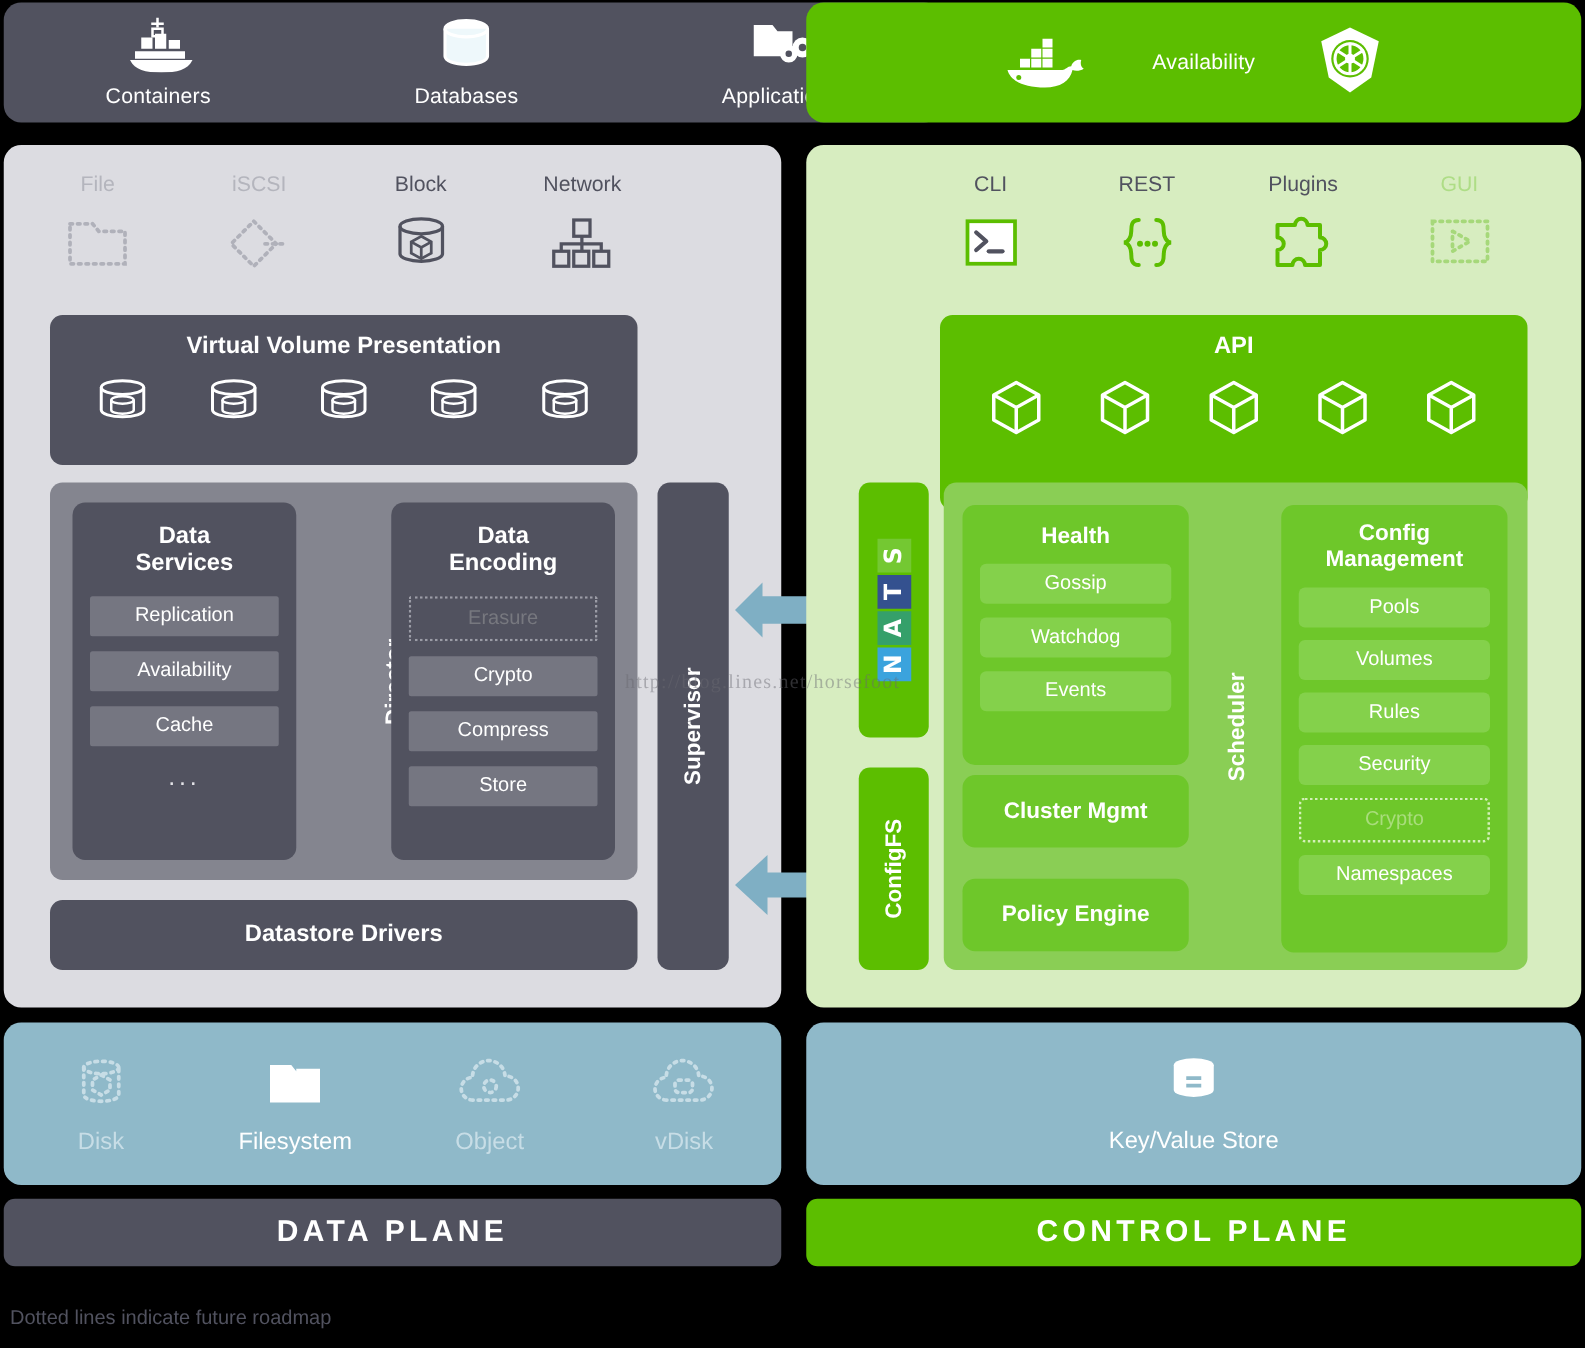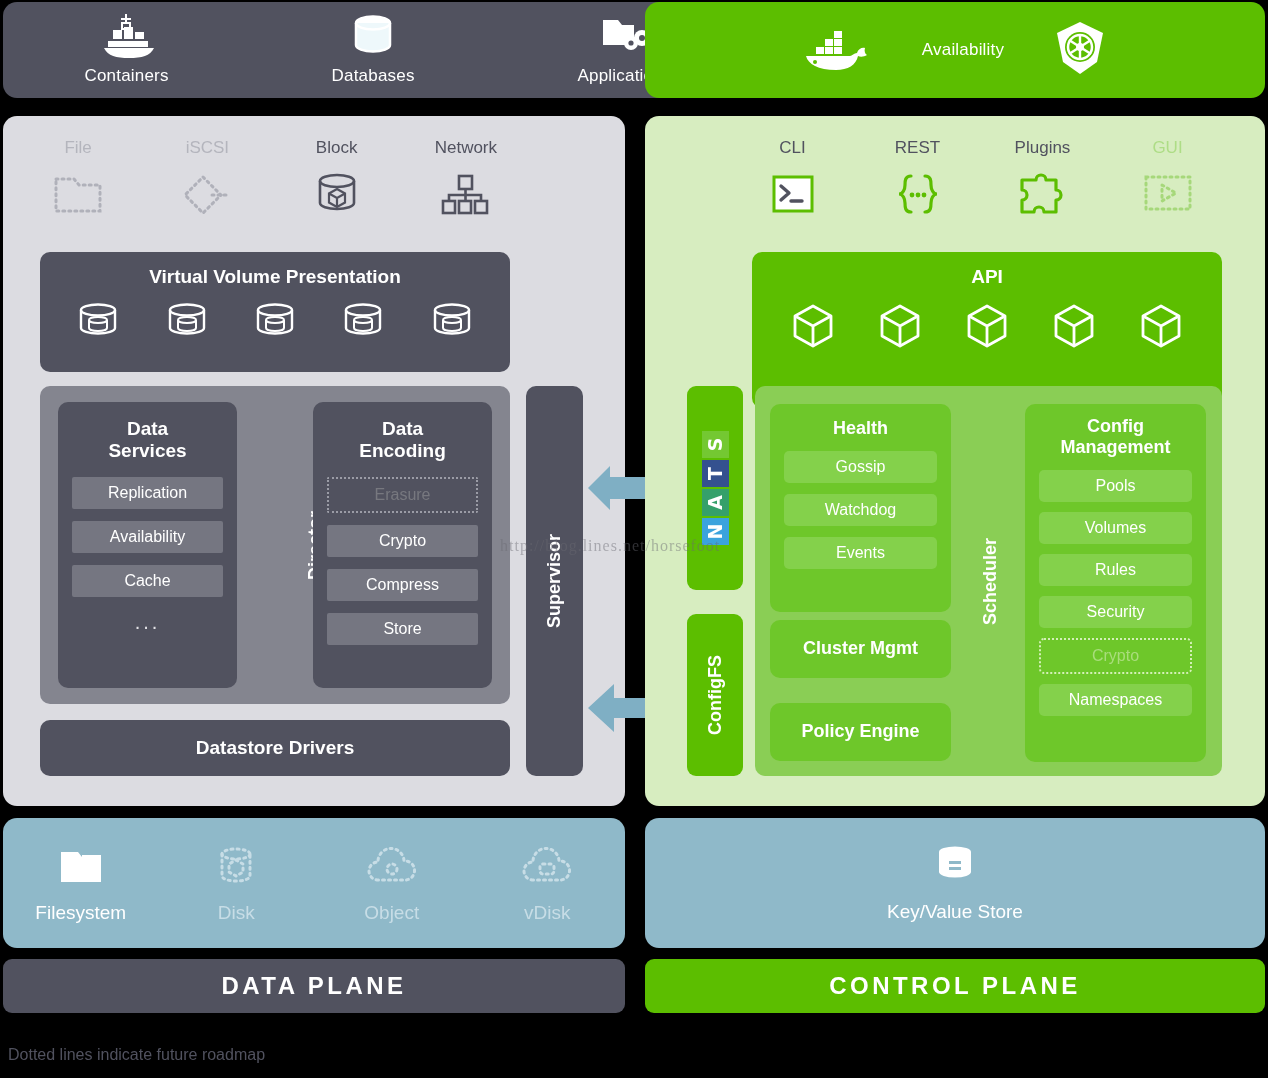--- a/index.html
+++ b/index.html
@@ -433,40 +433,40 @@
     <div class="gchip">Volumes</div>
     <div class="gchip">Rules</div>
     <div class="gchip">Security</div>
     <div class="gchip dotted">Crypto</div>
     <div class="gchip">Namespaces</div>
   </div>
 </div>
 
 <div class="abs backend l">
   <div class="be-row">
-    <div class="be">
-      <span>
-        <svg width="52" height="46" viewBox="0 0 52 46" fill="#fff">
-          <path d="M6 10 h17 l4 5 h19 v25 h-40 z"></path>
-          <rect x="27" y="13" width="19" height="3"></rect>
-        </svg>
-      </span>
-      <span class="be-label">Filesystem</span>
-    </div>
     <div class="be dim">
       <span>
         <svg width="50" height="46" viewBox="0 0 50 46">
           <g fill="none" stroke="#c7dde6" stroke-width="3" stroke-dasharray="2 4" stroke-linecap="round">
             <ellipse cx="25" cy="12" rx="14" ry="5"></ellipse>
             <path d="M11 12 v22 a14 5 0 0 0 28 0 v-22"></path>
             <path d="M25 18 l7 4 v8 l-7 4 l-7 -4 v-8 z"></path>
           </g>
         </svg>
       </span>
       <span class="be-label">Disk</span>
+    </div>
+    <div class="be">
+      <span>
+        <svg width="52" height="46" viewBox="0 0 52 46" fill="#fff">
+          <path d="M6 10 h17 l4 5 h19 v25 h-40 z"></path>
+          <rect x="27" y="13" width="19" height="3"></rect>
+        </svg>
+      </span>
+      <span class="be-label">Filesystem</span>
     </div>
     <div class="be dim">
       <span>
         <svg width="56" height="46" viewBox="0 0 56 46">
           <g fill="none" stroke="#c7dde6" stroke-width="3" stroke-dasharray="2 4" stroke-linecap="round">
             <path d="M14 38 a9 9 0 0 1 0 -18 a13 13 0 0 1 26 -1 a9 9 0 0 1 2 19 z"></path>
             <ellipse cx="28" cy="27" rx="5" ry="5"></ellipse>
           </g>
         </svg>
       </span>

